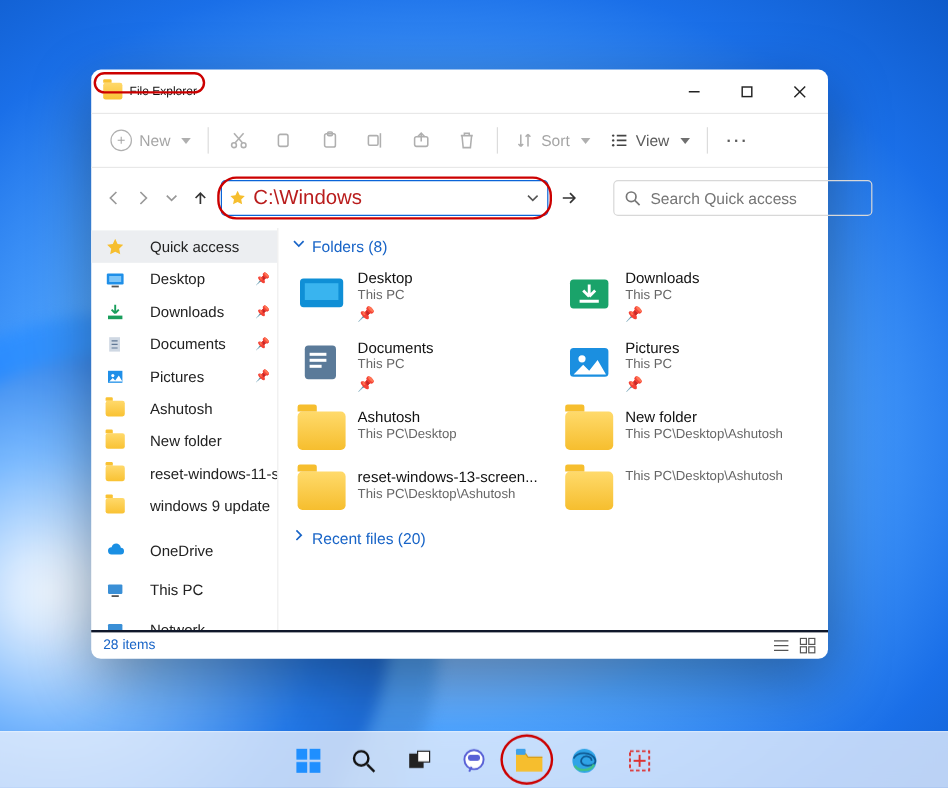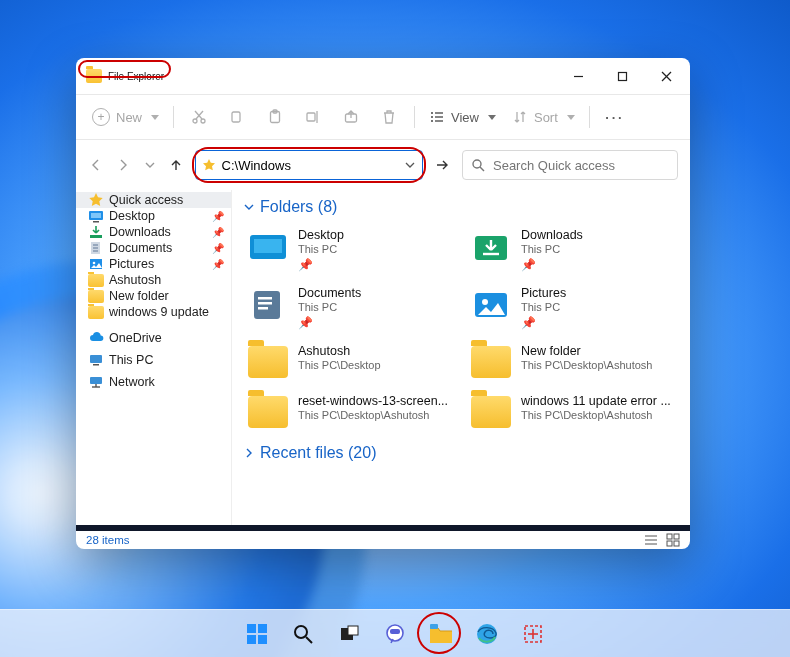--- a/index.html
+++ b/index.html
@@ -55,54 +55,54 @@
   .tsep { width:1px; height:22px; background:#dcdcdc; margin:0 4px;}
   .new-circle{width:18px;height:18px;border:1.4px solid #6f6f6f;border-radius:50%;display:flex;align-items:center;justify-content:center;font-size:12px;line-height:1;}
   .caret-down{width:0;height:0;border-left:4px solid transparent;border-right:4px solid transparent;border-top:5px solid #6f6f6f;margin-left:3px;}
 
   
   .addr-row { height:50px; display:flex; align-items:center; padding:0 12px; gap:10px;}
   .nav-btn { width:24px; height:24px; display:flex; align-items:center; justify-content:center; color:#555;}
   .nav-btn svg{width:14px;height:14px;}
   .addr-box { flex:0 0 178px; height:30px; border:1px solid #0a64d8; border-radius:4px; display:flex; align-items:center; padding:0 6px; gap:6px; position:relative;}
   .star{width:14px;height:14px;}
-  .addr-input{ border:none; outline:none; font-size:13px; flex:1; color:#000000; background:transparent;}
+  .addr-input{ border:none; outline:none; font-size:17px; flex:1; color:#b91c1c; background:transparent;}
   .addr-caret{width:12px;height:12px;}
   .addr-annot{position:absolute; left:-4px; top:-4px; right:-4px; bottom:-4px; border:2px solid #cc0000; border-radius:16px; pointer-events:none;}
   .go-btn{width:28px;height:28px;display:flex;align-items:center;justify-content:center;}
-  .searchbox{ flex:1; height:30px; border:1px solid #d8d8d8; border-radius:4px; display:flex; align-items:center; padding:0 8px; gap:8px; color:#777;}
+  .searchbox{ flex:1; height:30px; border:1px solid #d8d8d8; border-radius:4px; display:flex; align-items:center; padding:0 8px; gap:8px; color:#777;margin-left:20px;}
   .searchbox svg{width:14px;height:14px;}
   .searchbox input{border:none;outline:none;font-size:13px;flex:1;color:#333;background:transparent;}
 
   
   .body { flex:1; display:flex; min-height:0;}
   .sidebar { width:156px; border-right:1px solid #eee; overflow:hidden; padding-top:2px;}
-  .sb-item{height:16px;display:flex;align-items:center;padding:0 6px 0 12px;font-size:12.5px;color:#222;gap:5px;white-space:nowrap;overflow:hidden;}
+  .sb-item{height:27px;display:flex;align-items:center;padding:0 6px 0 12px;font-size:12.5px;color:#222;gap:21px;white-space:nowrap;overflow:hidden;}
   .sb-item.active{background:#eceef1;}
   .sb-item .pin{margin-left:auto;color:#7a7a7a;font-size:10px;}
   .sb-icon{width:16px;height:16px;flex:0 0 16px;display:flex;align-items:center;justify-content:center;}
   .sb-spacer{height:10px;}
   .folder-ico{width:16px;height:13px;background:linear-gradient(#ffd96b,#f9c233);border-radius:2px;position:relative;}
   .folder-ico::before{content:"";position:absolute;top:-3px;left:0;width:6px;height:3px;background:#f9c233;border-radius:1px 1px 0 0;}
 
   .content{flex:1;overflow:auto;padding:6px 10px 4px 12px;}
-  .section-h{display:flex;align-items:center;gap:6px;color:#1864c7;font-size:16px;margin:2px 0 8px;}
+  .section-h{display:flex;gap:6px;color:#1864c7;font-size:13px;margin:2px 0 8px;}
   .section-h .chev{width:10px;height:10px;}
   .folder-grid{display:grid;grid-template-columns:1fr 1fr;gap:6px 10px;margin-bottom:10px;}
   .fitem{display:flex;align-items:flex-start;gap:10px;padding:4px;}
   .fitem .icon{width:40px;height:36px;flex:0 0 40px;}
   .fitem .meta{display:flex;flex-direction:column;gap:1px;min-width:0;}
   .fitem .name{font-size:12.5px;color:#111;white-space:nowrap;overflow:hidden;text-overflow:ellipsis;max-width:155px;}
   .fitem .loc{font-size:11px;color:#666;white-space:nowrap;overflow:hidden;text-overflow:ellipsis;max-width:155px;}
   .fitem .pin-small{color:#7a7a7a;font-size:12px;margin-top:2px;}
 
   .big-folder{width:40px;height:32px;background:linear-gradient(#ffda6b,#f6be2e);border-radius:4px;position:relative;margin-top:2px;}
   .big-folder::before{content:"";position:absolute;top:-6px;left:0;width:16px;height:6px;background:#f6be2e;border-radius:2px 2px 0 0;}
 
-  .statusbar{height:24px;border-top:6px solid #0f172a;display:flex;align-items:center;padding:0 10px;font-size:11.5px;color:#1864c7;gap:8px;}
+  .statusbar{height:24px;border-top:2px solid #0f172a;display:flex;align-items:center;padding:0 10px;font-size:11.5px;color:#1864c7;gap:8px;}
   .statusbar .views{margin-left:auto;display:flex;gap:8px;color:#555;}
 
   
   .taskbar{position:absolute;left:0;right:0;bottom:0;height:48px;
     background:rgba(235,241,252,0.78);backdrop-filter:blur(8px);
     border-top:1px solid rgba(255,255,255,.4);
     display:flex;align-items:center;justify-content:center;gap:10px;}
   .task-icon{width:36px;height:36px;border-radius:4px;display:flex;align-items:center;justify-content:center;}
   .task-annot{position:absolute;width:44px;height:42px;border:2.5px solid #cc0000;border-radius:50%;pointer-events:none;}
 
@@ -177,39 +177,39 @@
           <rect x="2.5" y="5" width="11" height="8" rx="1.5" fill="none" stroke="#6f6f6f" stroke-width="1.3"></rect>
           <path d="M8 9 V2 M5 5l3-3 3 3" fill="none" stroke="#6f6f6f" stroke-width="1.3"></path>
         </svg>
     </div>
     <div class="tbtn faded">
       <svg viewBox="0 0 16 16">
           <path d="M3 4h10 M6 4V2h4v2 M4 4l1 10h6l1-10" fill="none" stroke="#6f6f6f" stroke-width="1.3"></path>
         </svg>
     </div>
     <div class="tsep"></div>
+    <div class="tbtn faded">
+      <svg viewBox="0 0 16 16">
+          <path d="M5 3v10m0 0l-2-2m2 2l2-2 M11 13V3m0 0l-2 2m2-2l2 2" fill="none" stroke="#6f6f6f" stroke-width="1.3"></path>
+        </svg>
+      <span>Sort</span>
+      <span class="caret-down"></span>
+    </div>
     <div class="tbtn">
       <svg viewBox="0 0 16 16">
           <circle cx="3" cy="4" r="1" fill="#444"></circle>
           <circle cx="3" cy="8" r="1" fill="#444"></circle>
           <circle cx="3" cy="12" r="1" fill="#444"></circle>
           <line x1="6" y1="4" x2="14" y2="4" stroke="#444" stroke-width="1.3"></line>
           <line x1="6" y1="8" x2="14" y2="8" stroke="#444" stroke-width="1.3"></line>
           <line x1="6" y1="12" x2="14" y2="12" stroke="#444" stroke-width="1.3"></line>
         </svg>
       <span>View</span>
       <span class="caret-down"></span>
     </div>
-    <div class="tbtn faded">
-      <svg viewBox="0 0 16 16">
-          <path d="M5 3v10m0 0l-2-2m2 2l2-2 M11 13V3m0 0l-2 2m2-2l2 2" fill="none" stroke="#6f6f6f" stroke-width="1.3"></path>
-        </svg>
-      <span>Sort</span>
-      <span class="caret-down"></span>
-    </div>
     <div class="tsep"></div>
     <div class="tbtn" style="font-weight:bold;letter-spacing:2px;">···</div>
   </div>
 
   <div class="addr-row">
     <div class="nav-btn muted">
       <svg viewBox="0 0 14 14">
           <path d="M9 2 4 7l5 5" fill="none" stroke="#555" stroke-width="1.4"></path>
         </svg>
     </div>
@@ -313,20 +313,26 @@
           <span class="sb-icon">
             <span class="folder-ico"></span>
           </span>
           <span>Ashutosh</span>
         </div>
         <div class="sb-item">
           <span class="sb-icon">
             <span class="folder-ico"></span>
           </span>
           <span>New folder</span>
+        </div>
+        <div class="sb-item">
+          <span class="sb-icon">
+            <span class="folder-ico"></span>
+          </span>
+          <span>reset-windows-11-s</span>
         </div>
         <div class="sb-item">
           <span class="sb-icon">
             <span class="folder-ico"></span>
           </span>
           <span>windows 9 update</span>
         </div>
         <div class="sb-spacer"></div>
         <div class="sb-item">
           <span class="sb-icon">
@@ -440,21 +446,20 @@
             <div class="meta">
               <span class="name">reset-windows-13-screen...</span>
               <span class="loc">This PC\Desktop\Ashutosh</span>
             </div>
           </div>
           <div class="fitem">
             <div class="icon">
               <div class="big-folder"></div>
             </div>
             <div class="meta">
-              <span class="name">windows 11 update error ...</span>
               <span class="loc">This PC\Desktop\Ashutosh</span>
             </div>
           </div>
         </div>
       <div class="section-h">
         <svg class="chev" viewBox="0 0 10 10">
             <path d="M3 1l4 4-4 4" fill="none" stroke="#1864c7" stroke-width="1.4"></path>
           </svg>
         <span>Recent files (20)</span>
       </div>

